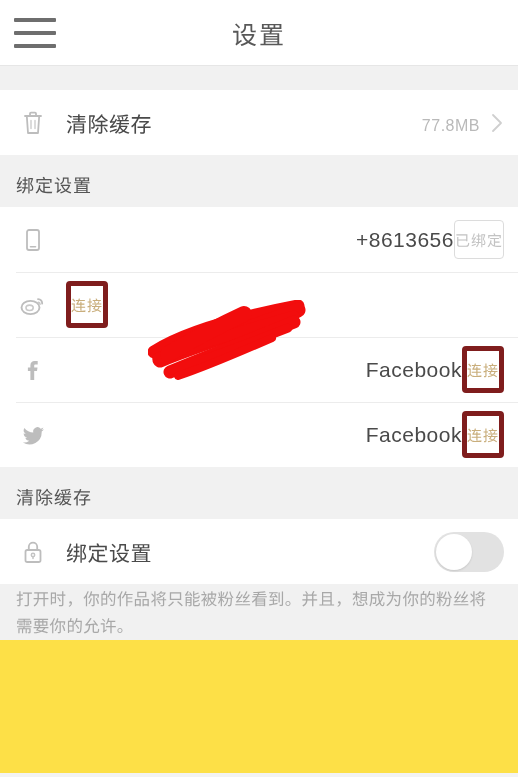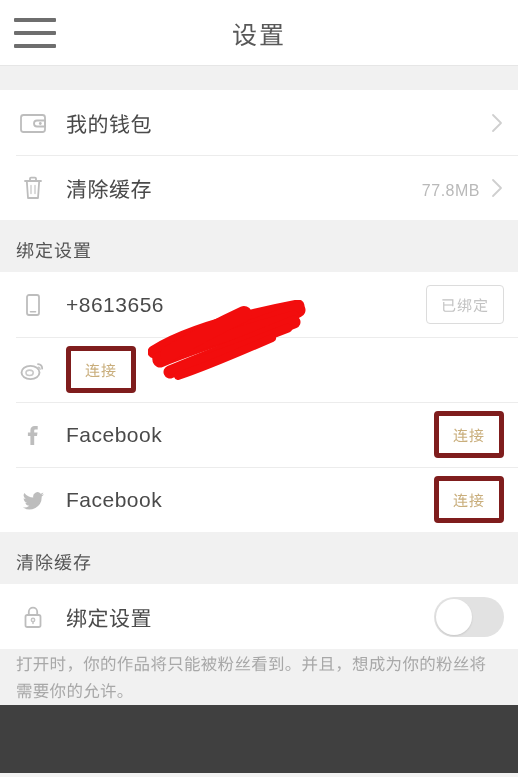--- a/index.html
+++ b/index.html
@@ -2,21 +2,21 @@
 <html lang="zh-CN"><head>
 <meta charset="utf-8">
 <style>
   * { margin:0; padding:0; box-sizing:border-box; }
   html, body {
     width:518px; height:777px;
     background:#f3f3f3;
     font-family:"Liberation Sans","DejaVu Sans",sans-serif;
     overflow:hidden;
   }
-  #app { position:relative; width:518px; height:773px; background:#404040; }
+  #app { position:relative; width:518px; height:773px; background:#fde047; }
 
   
   .topbar {
     position:relative; height:66px; background:#ffffff;
     display:flex; align-items:center;
     border-bottom:1px solid #e6e6e6;
   }
   .hamburger {
     position:absolute; left:14px; top:50%; transform:translateY(-50%);
     width:42px; height:30px;
@@ -46,28 +46,28 @@
     content:""; position:absolute; left:16px; right:0; top:0;
     height:1px; background:#ececec;
   }
   .row-icon {
     width:34px; min-width:34px; height:34px;
     display:flex; align-items:center; justify-content:center;
     margin-right:16px;
   }
   .row-icon svg { display:block; }
   .row-label { font-size:21px; color:#4a4a4a; flex:1; letter-spacing:.5px; }
-  .row-label.lat { font-size:21px; }
+  .row-label.lat { font-size:21px;text-align:right; }
   .row-value { font-size:16px; color:#b9b9b9; margin-right:10px; letter-spacing:.5px;margin-top:6px; }
 
   .chev { width:14px; height:22px; }
 
   
   .pill {
-    font-size:15px; padding:8px 14px; border-radius:4px;
+    font-size:15px; padding:8px 0; border-radius:4px;
     letter-spacing:1px; background:#ffffff; white-space:nowrap;
   }
   .pill.bound { border:1px solid #dcdcdc; color:#c3c3c3; }
   .pill.connect { border:5px solid #7f1d1d; color:#c9ae7c; }
 
   
   .toggle {
     width:70px; height:40px; border-radius:20px;
     background:#e2e2e2; position:relative; cursor:pointer;
   }
@@ -100,35 +100,20 @@
       <span></span>
       <span></span>
     </div>
     <div class="topbar-title">设置</div>
   </div>
 
   <div class="gap"></div>
 
   <div class="card">
 
-    <div class="row">
-      <span class="row-icon">
-        <svg width="30" height="30" viewBox="0 0 30 30">
-          <rect x="3" y="7" width="24" height="17" rx="2.5" fill="none" stroke="#bdbdbd" stroke-width="1.8"></rect>
-          <path d="M19 12.5 H27 V18.5 H19 a3 3 0 0 1 0-6 z" fill="none" stroke="#bdbdbd" stroke-width="1.8"></path>
-          <circle cx="22.3" cy="15.5" r="1.4" fill="#bdbdbd"></circle>
-        </svg>
-      </span>
-      <span class="row-label">我的钱包</span>
-      <span class="chev">
-        <svg width="14" height="22" viewBox="0 0 14 22">
-            <path d="M3 3 L11 11 L3 19" fill="none" stroke="#cfcfcf" stroke-width="1.8" stroke-linecap="round" stroke-linejoin="round"></path>
-          </svg>
-      </span>
-    </div>
 
     <div class="row">
       <span class="row-icon">
         <svg width="30" height="30" viewBox="0 0 30 30">
           <path d="M7 8 H23" stroke="#bdbdbd" stroke-width="1.8" stroke-linecap="round"></path>
           <path d="M12 8 V5.6 a1 1 0 0 1 1-1 h4 a1 1 0 0 1 1 1 V8" fill="none" stroke="#bdbdbd" stroke-width="1.8" stroke-linejoin="round"></path>
           <path d="M8.8 8 L10 25 h10 L21.2 8" fill="none" stroke="#bdbdbd" stroke-width="1.8" stroke-linejoin="round"></path>
           <path d="M13 12.5 V20.5 M17 12.5 V20.5" stroke="#cfcfcf" stroke-width="1.5" stroke-linecap="round"></path>
         </svg>
       </span>

